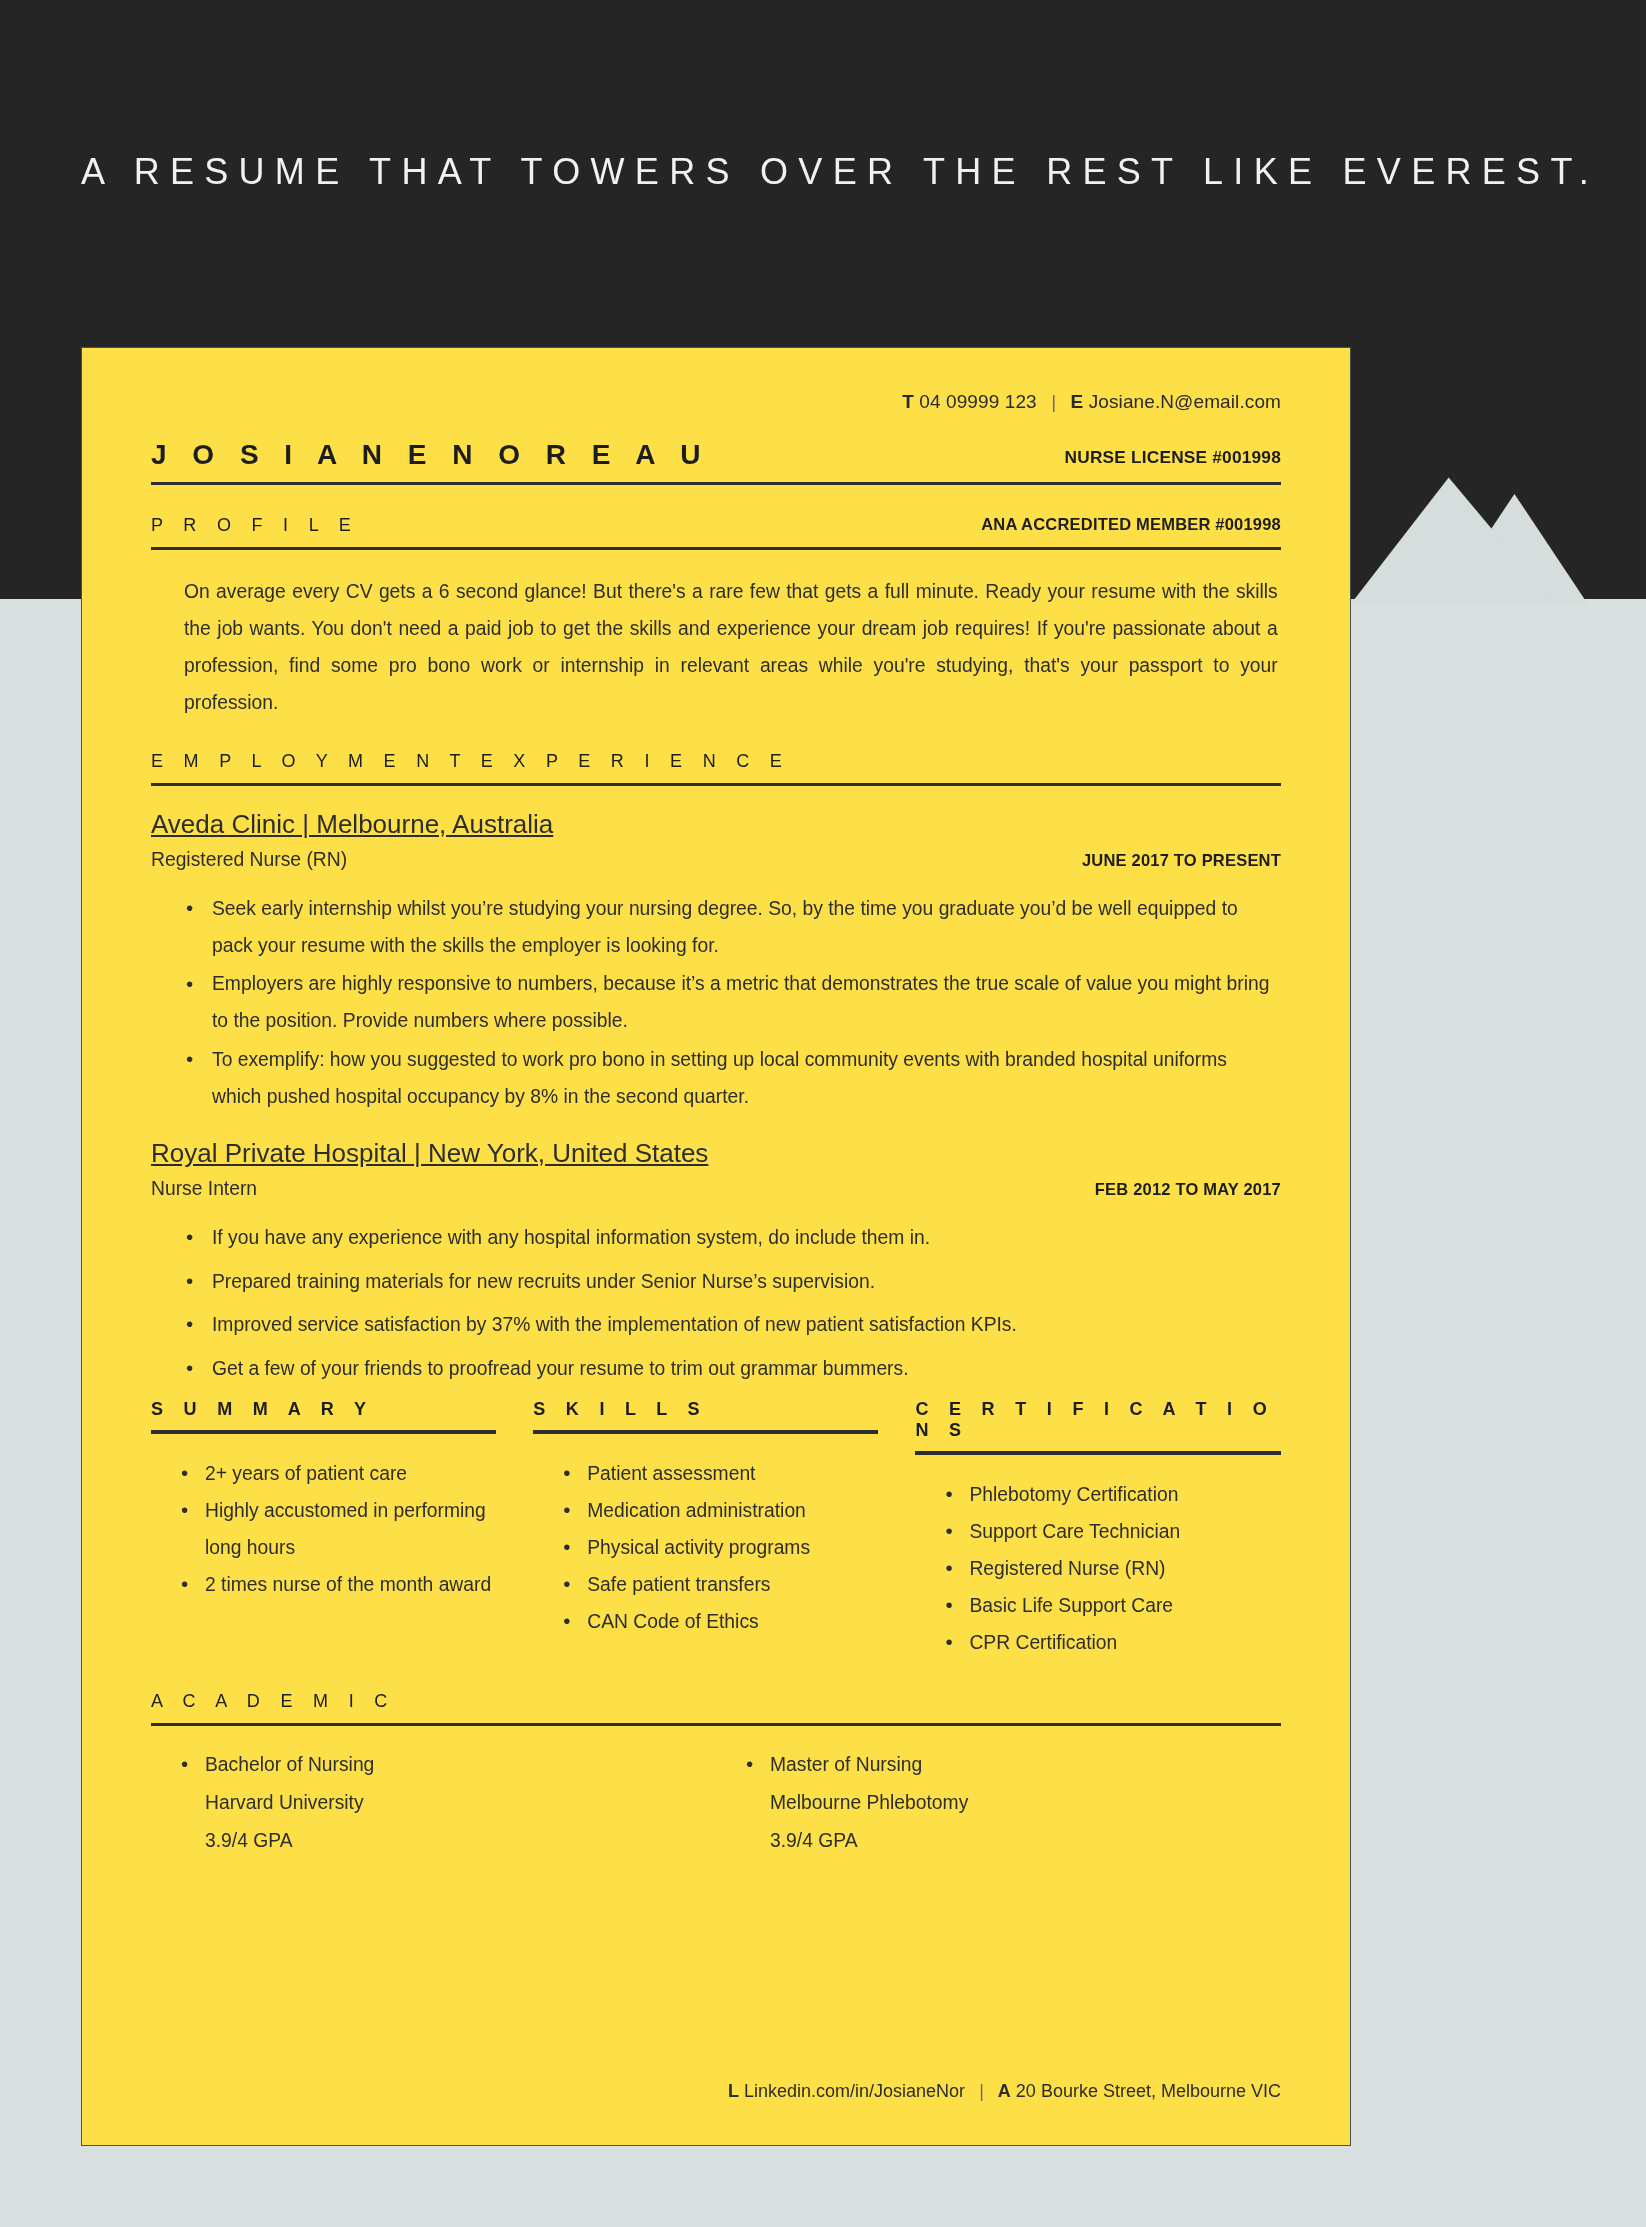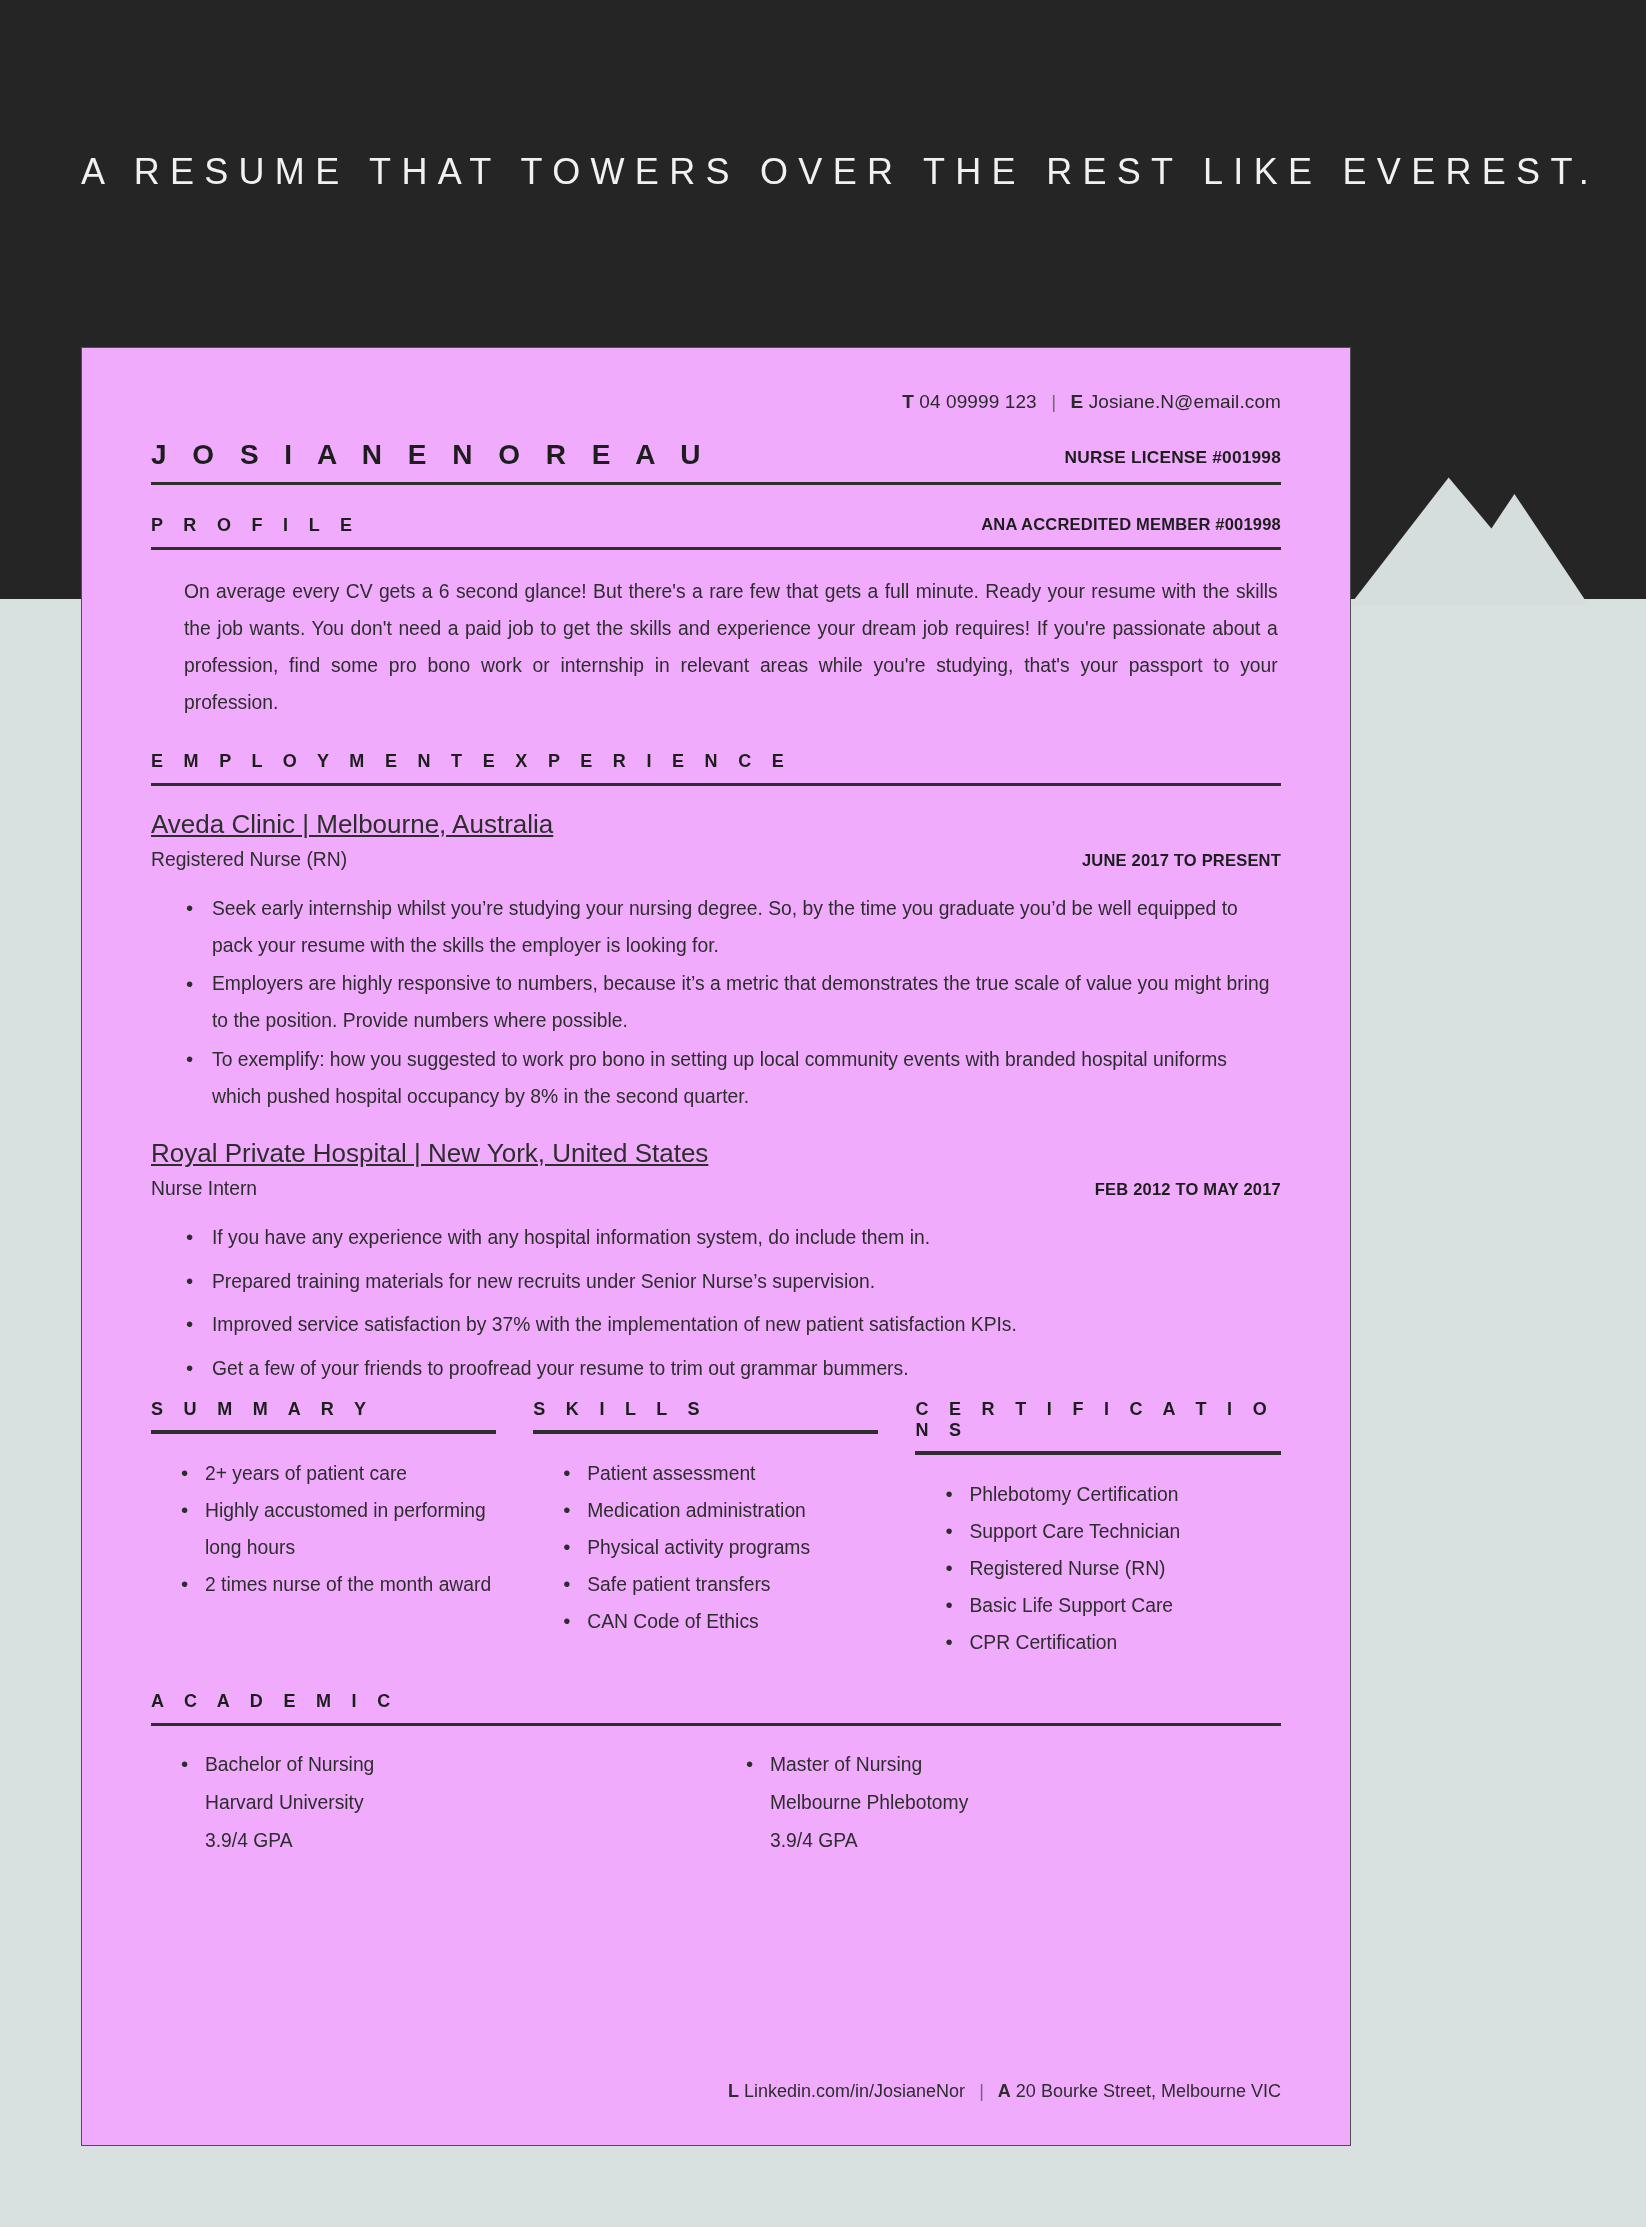--- a/index.html
+++ b/index.html
@@ -28,21 +28,21 @@
     font-size:36px;
     letter-spacing:10.3px;
     font-weight:400;
     white-space:nowrap;
   }
 
   
   .card {
     position:absolute; left:81px; top:347px;
     width:1270px; height:1799px;
-    background:#f0abfc;
+    background:#fde047;
     border:0.8px solid #4a5050;
   }
   .card-inner { padding:43px 69px 0 69px; }
 
   
   .contact-line {
     text-align:right;
     font-size:19px;
     color:#2a2a2a;
     letter-spacing:0.1px;
@@ -66,21 +66,21 @@
   .rule {
     height:3.3px; background:#2e2e2e; margin-top:10.7px;
   }
 
   
   .sec { margin-top:30px; }
   .sec-head {
     display:flex; align-items:flex-end; justify-content:space-between;
   }
   .sec-title {
-    font-size:18px; font-weight:700; color:#1d1d1d; letter-spacing:7.8px;
+    font-size:18px; font-weight:400; color:#1d1d1d; letter-spacing:7.8px;
   }
   .sec-right {
     font-size:16.5px; font-weight:700; color:#1d1d1d; letter-spacing:0.2px;
     padding-bottom:1.6px;
   }
 
   
   .profile-body {
     margin-top:23px; padding-left:33px; padding-right:3.3px;
     font-size:19.3px; line-height:37px; color:#2d2d2d;

